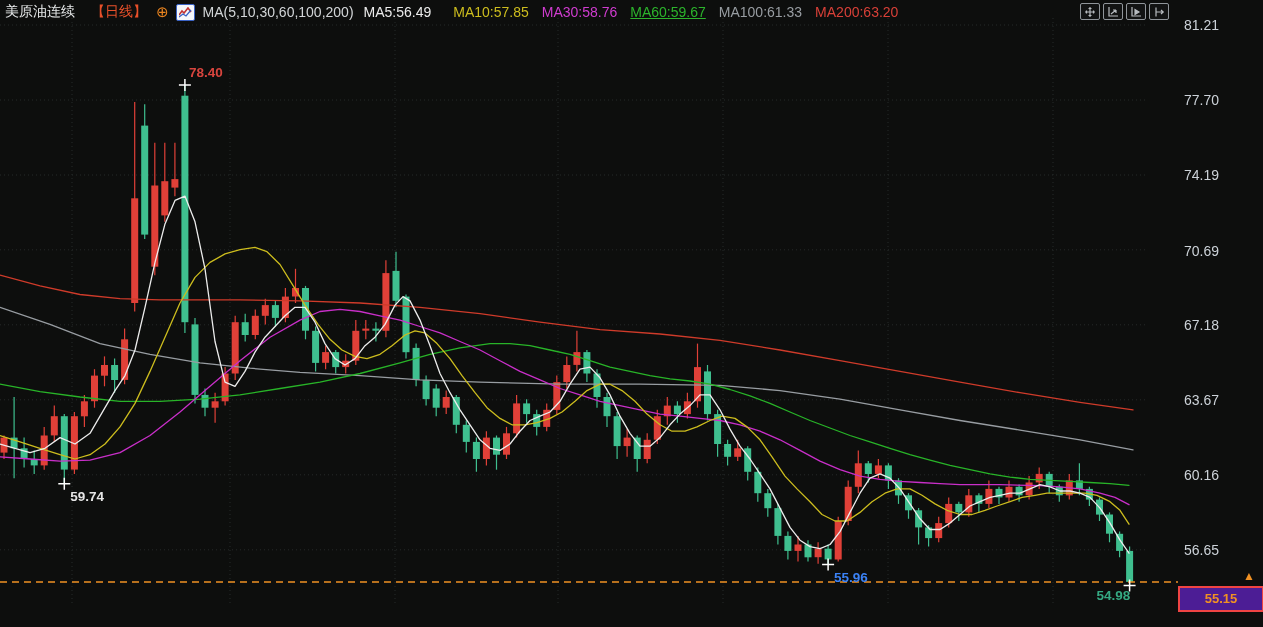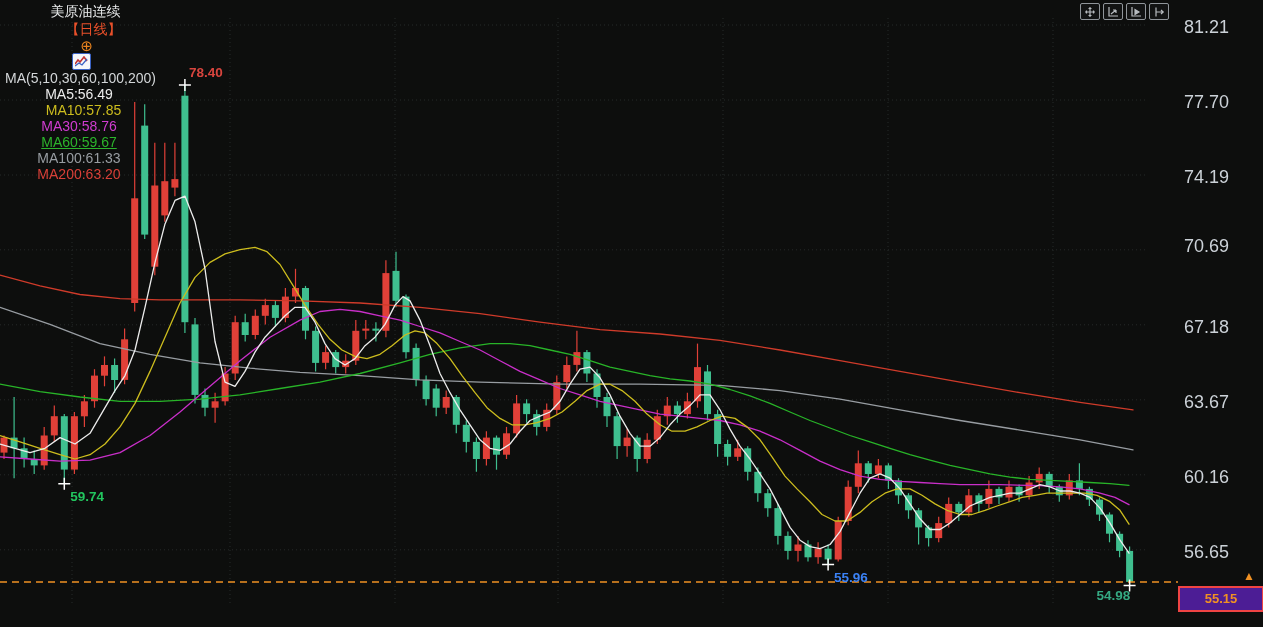--- a/index.html
+++ b/index.html
@@ -1,34 +1,34 @@
 <!DOCTYPE html>
 <html><head>
 <meta charset="utf-8">
 <style>
   html,body{margin:0;padding:0;background:#000;}
   .root{position:relative;width:1263px;height:627px;background:#0d0e0d;overflow:hidden;
         font-family:"Liberation Sans",sans-serif;}
   .chart-svg{position:absolute;left:0;top:0;}
   
   .header{position:absolute;left:5px;top:3px;display:flex;align-items:center;font-size:14px;
-          white-space:nowrap;z-index:6;flex-direction:column;}
+          white-space:nowrap;z-index:6;}
   .title{color:#e9ebec;}
   .period{color:#e8502a;margin-left:16px;}
   .plus-ico{color:#e8831f;font-size:15px;margin:0 7px 0 9px;line-height:14px;}
   .logo-ico{width:17px;height:15px;background:#f5f7fa;border:1px solid #3a62c4;border-radius:2px;
             display:inline-flex;align-items:center;justify-content:center;margin-right:8px;}
   .ma-params{color:#d3d6d8;margin-right:10px;}
   .ma-val{margin-right:13px;}
   
   .toolbar{position:absolute;right:94px;top:3px;display:flex;gap:3px;z-index:6;}
   .tool-btn{width:18px;height:15px;border:1px solid #90959a;border-radius:2px;background:#121313;
             display:flex;align-items:center;justify-content:center;cursor:pointer;}
   
-  .axis-label{position:absolute;left:1184px;width:58px;font-size:18px;font-weight:500;
+  .axis-label{position:absolute;left:1184px;width:58px;font-size:14px;font-weight:500;
               color:#ccd2d8;z-index:3;}
   
   .swing-label{position:absolute;font-size:13.5px;font-weight:bold;z-index:4;}
   
   .price-box{position:absolute;left:1178px;top:586px;width:82px;height:22px;border:2px solid #ef4444;
              background:#4c1d95;color:#f09123;font-size:13px;font-weight:bold;text-align:center;
              line-height:22px;z-index:4;}
   .price-arrow{position:absolute;left:1243px;top:569px;color:#f09123;font-size:12px;z-index:5;}
   .watermark{position:absolute;left:1108px;top:553px;font-size:44px;letter-spacing:1px;
              color:#f2f4f5;opacity:.93;z-index:5;}
@@ -335,28 +335,28 @@
         <path d="M3 1.5v9"></path>
           <path d="M3 6h7M8 4l2.2 2L8 8"></path>
       </svg>
     </span>
   </div>
 
   <div id="axis-labels">
       <div class="axis-label" style="top: 17px;">81.21</div>
       <div class="axis-label" style="top: 92.0017px;">77.70</div>
       <div class="axis-label" style="top: 167.003px;">74.19</div>
-      <div class="axis-label" style="top: 236px;">70.69</div>
+      <div class="axis-label" style="top: 243px;">70.69</div>
       <div class="axis-label" style="top: 316.793px;">67.18</div>
       <div class="axis-label" style="top: 391.795px;">63.67</div>
       <div class="axis-label" style="top: 466.796px;">60.16</div>
       <div class="axis-label" style="top: 541.798px;">56.65</div>
     </div>
   <div id="swing-labels">
       <div class="swing-label" style="color: rgb(216, 69, 62); left: 188.9px; top: 65.0441px;">78.40</div>
-      <div class="swing-label" style="color: #22c55e; left: 70.3px; top: 488.771px;">59.74</div>
+      <div class="swing-label" style="color: #e5e5e5; left: 70.3px; top: 488.771px;">59.74</div>
       <div class="swing-label" style="color: #3b82f6; left: 834.1px; top: 569.542px;">55.96</div>
       <div class="swing-label" style="color: rgb(53, 169, 131); left: 1096.6px; top: 588.483px;">54.98</div>
     </div>
 
   <div class="price-box">55.15</div>
   <div class="price-arrow">▲</div>
 </div>
 
 </body></html>

